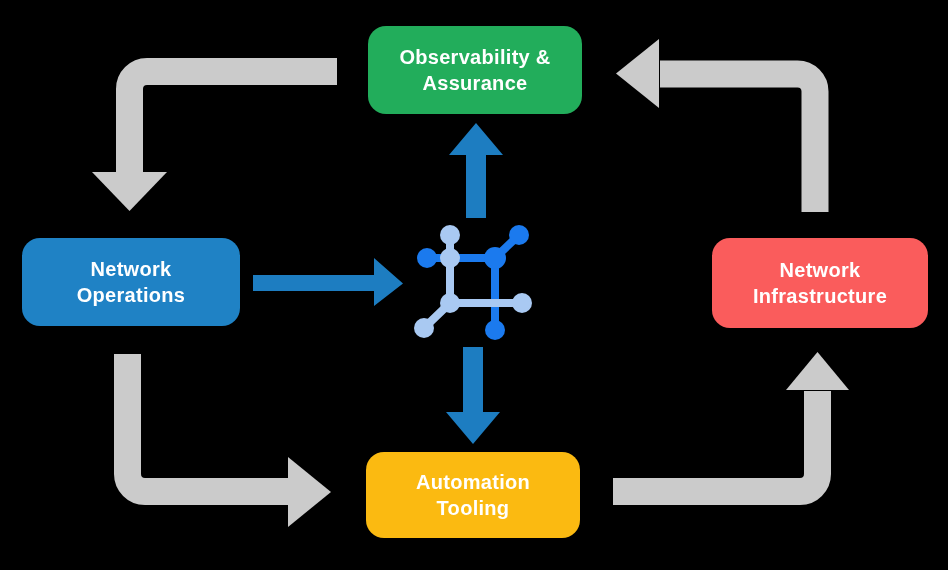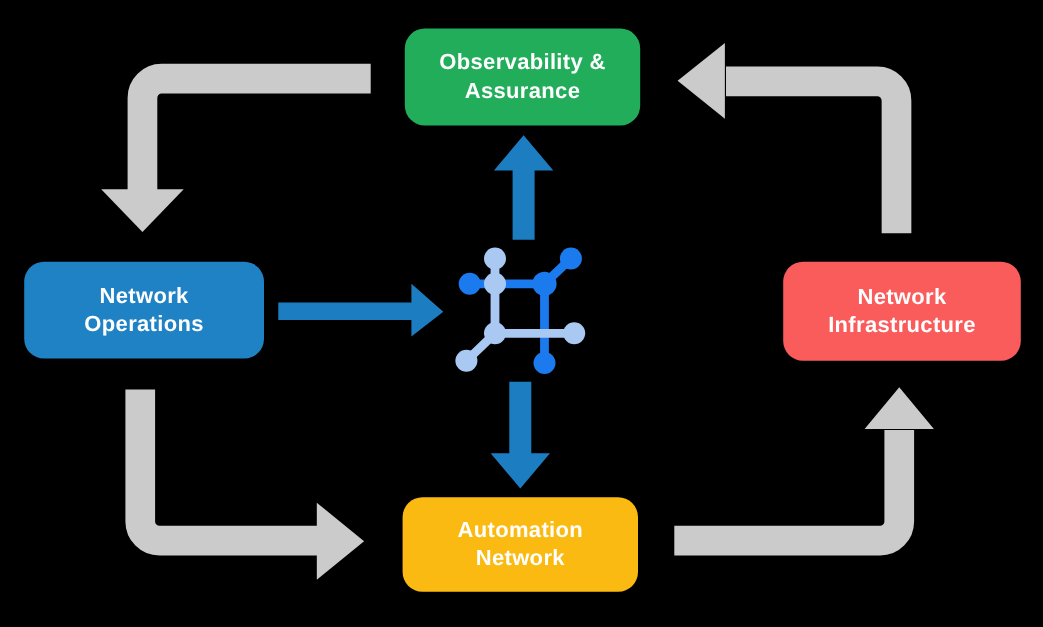--- a/index.html
+++ b/index.html
@@ -99,16 +99,16 @@
 Operations</span>
   </div>
 
   <div class="node node-infrastructure" style="background-color: rgb(250, 92, 92);">
     <span class="label">Network
 Infrastructure</span>
   </div>
 
   <div class="node node-automation" style="background-color: rgb(251, 186, 17);">
     <span class="label">Automation
-Network</span>
+Tooling</span>
   </div>
 
 </div>
 
 </body></html>

